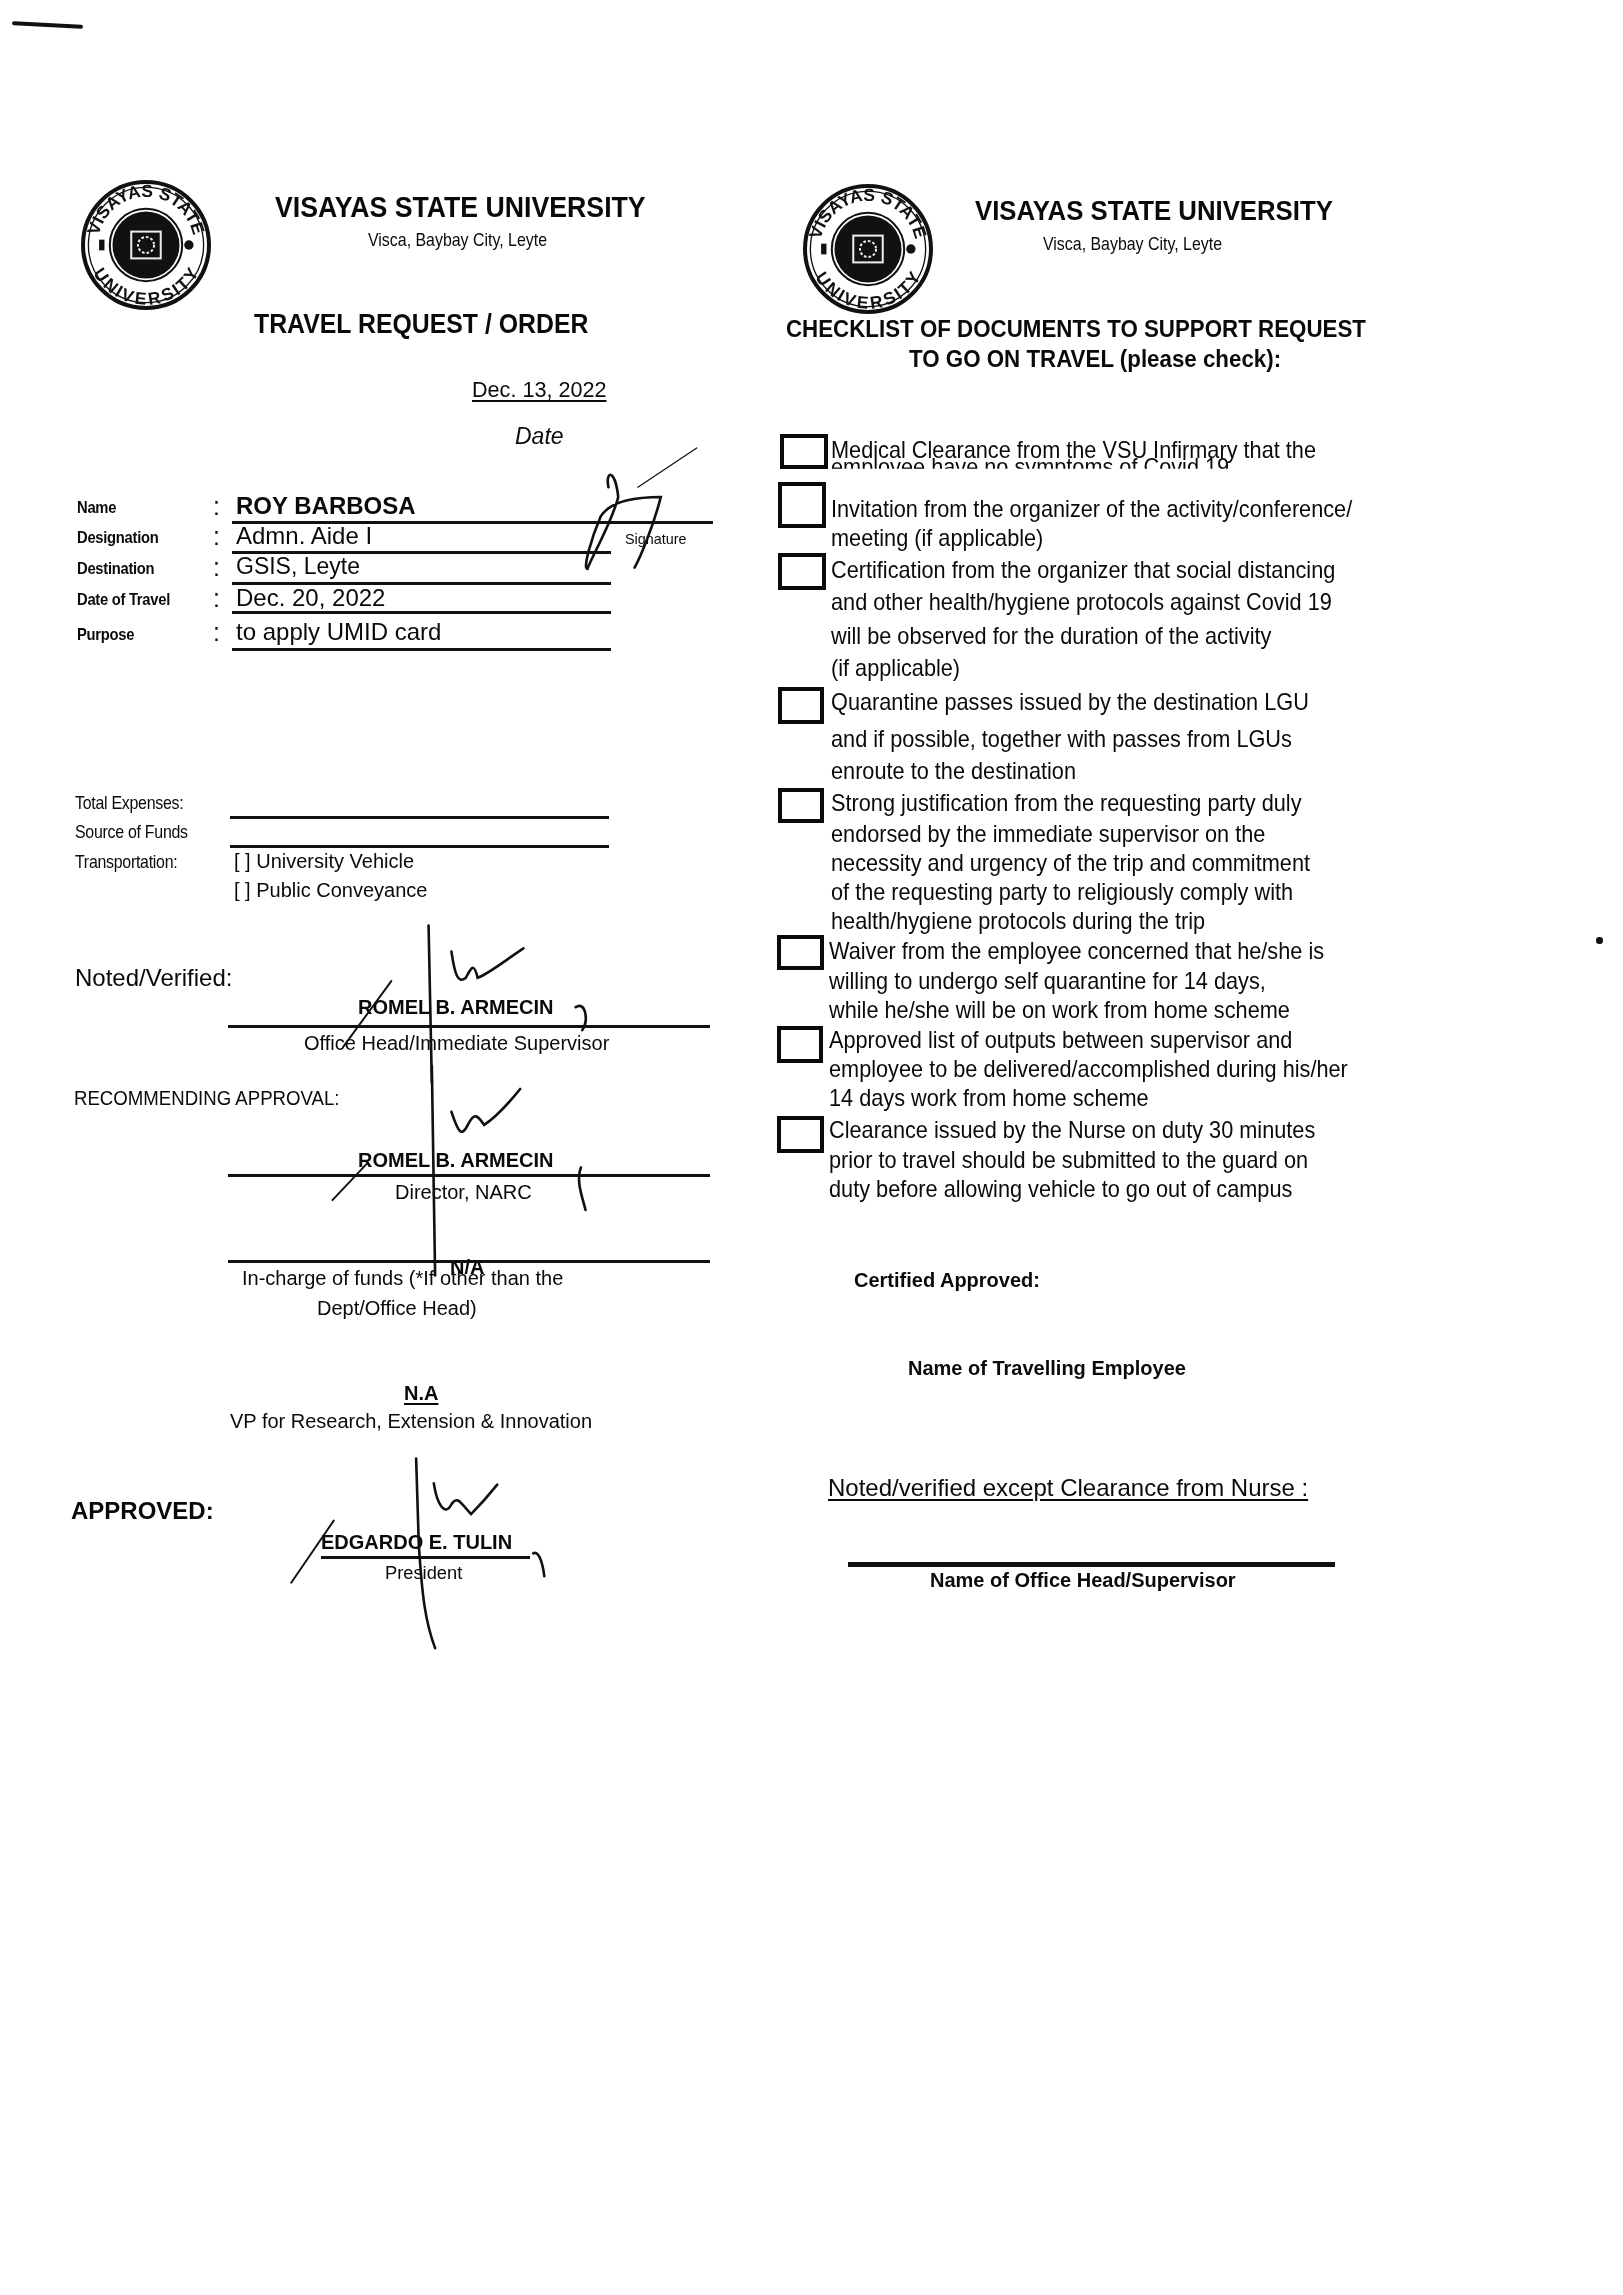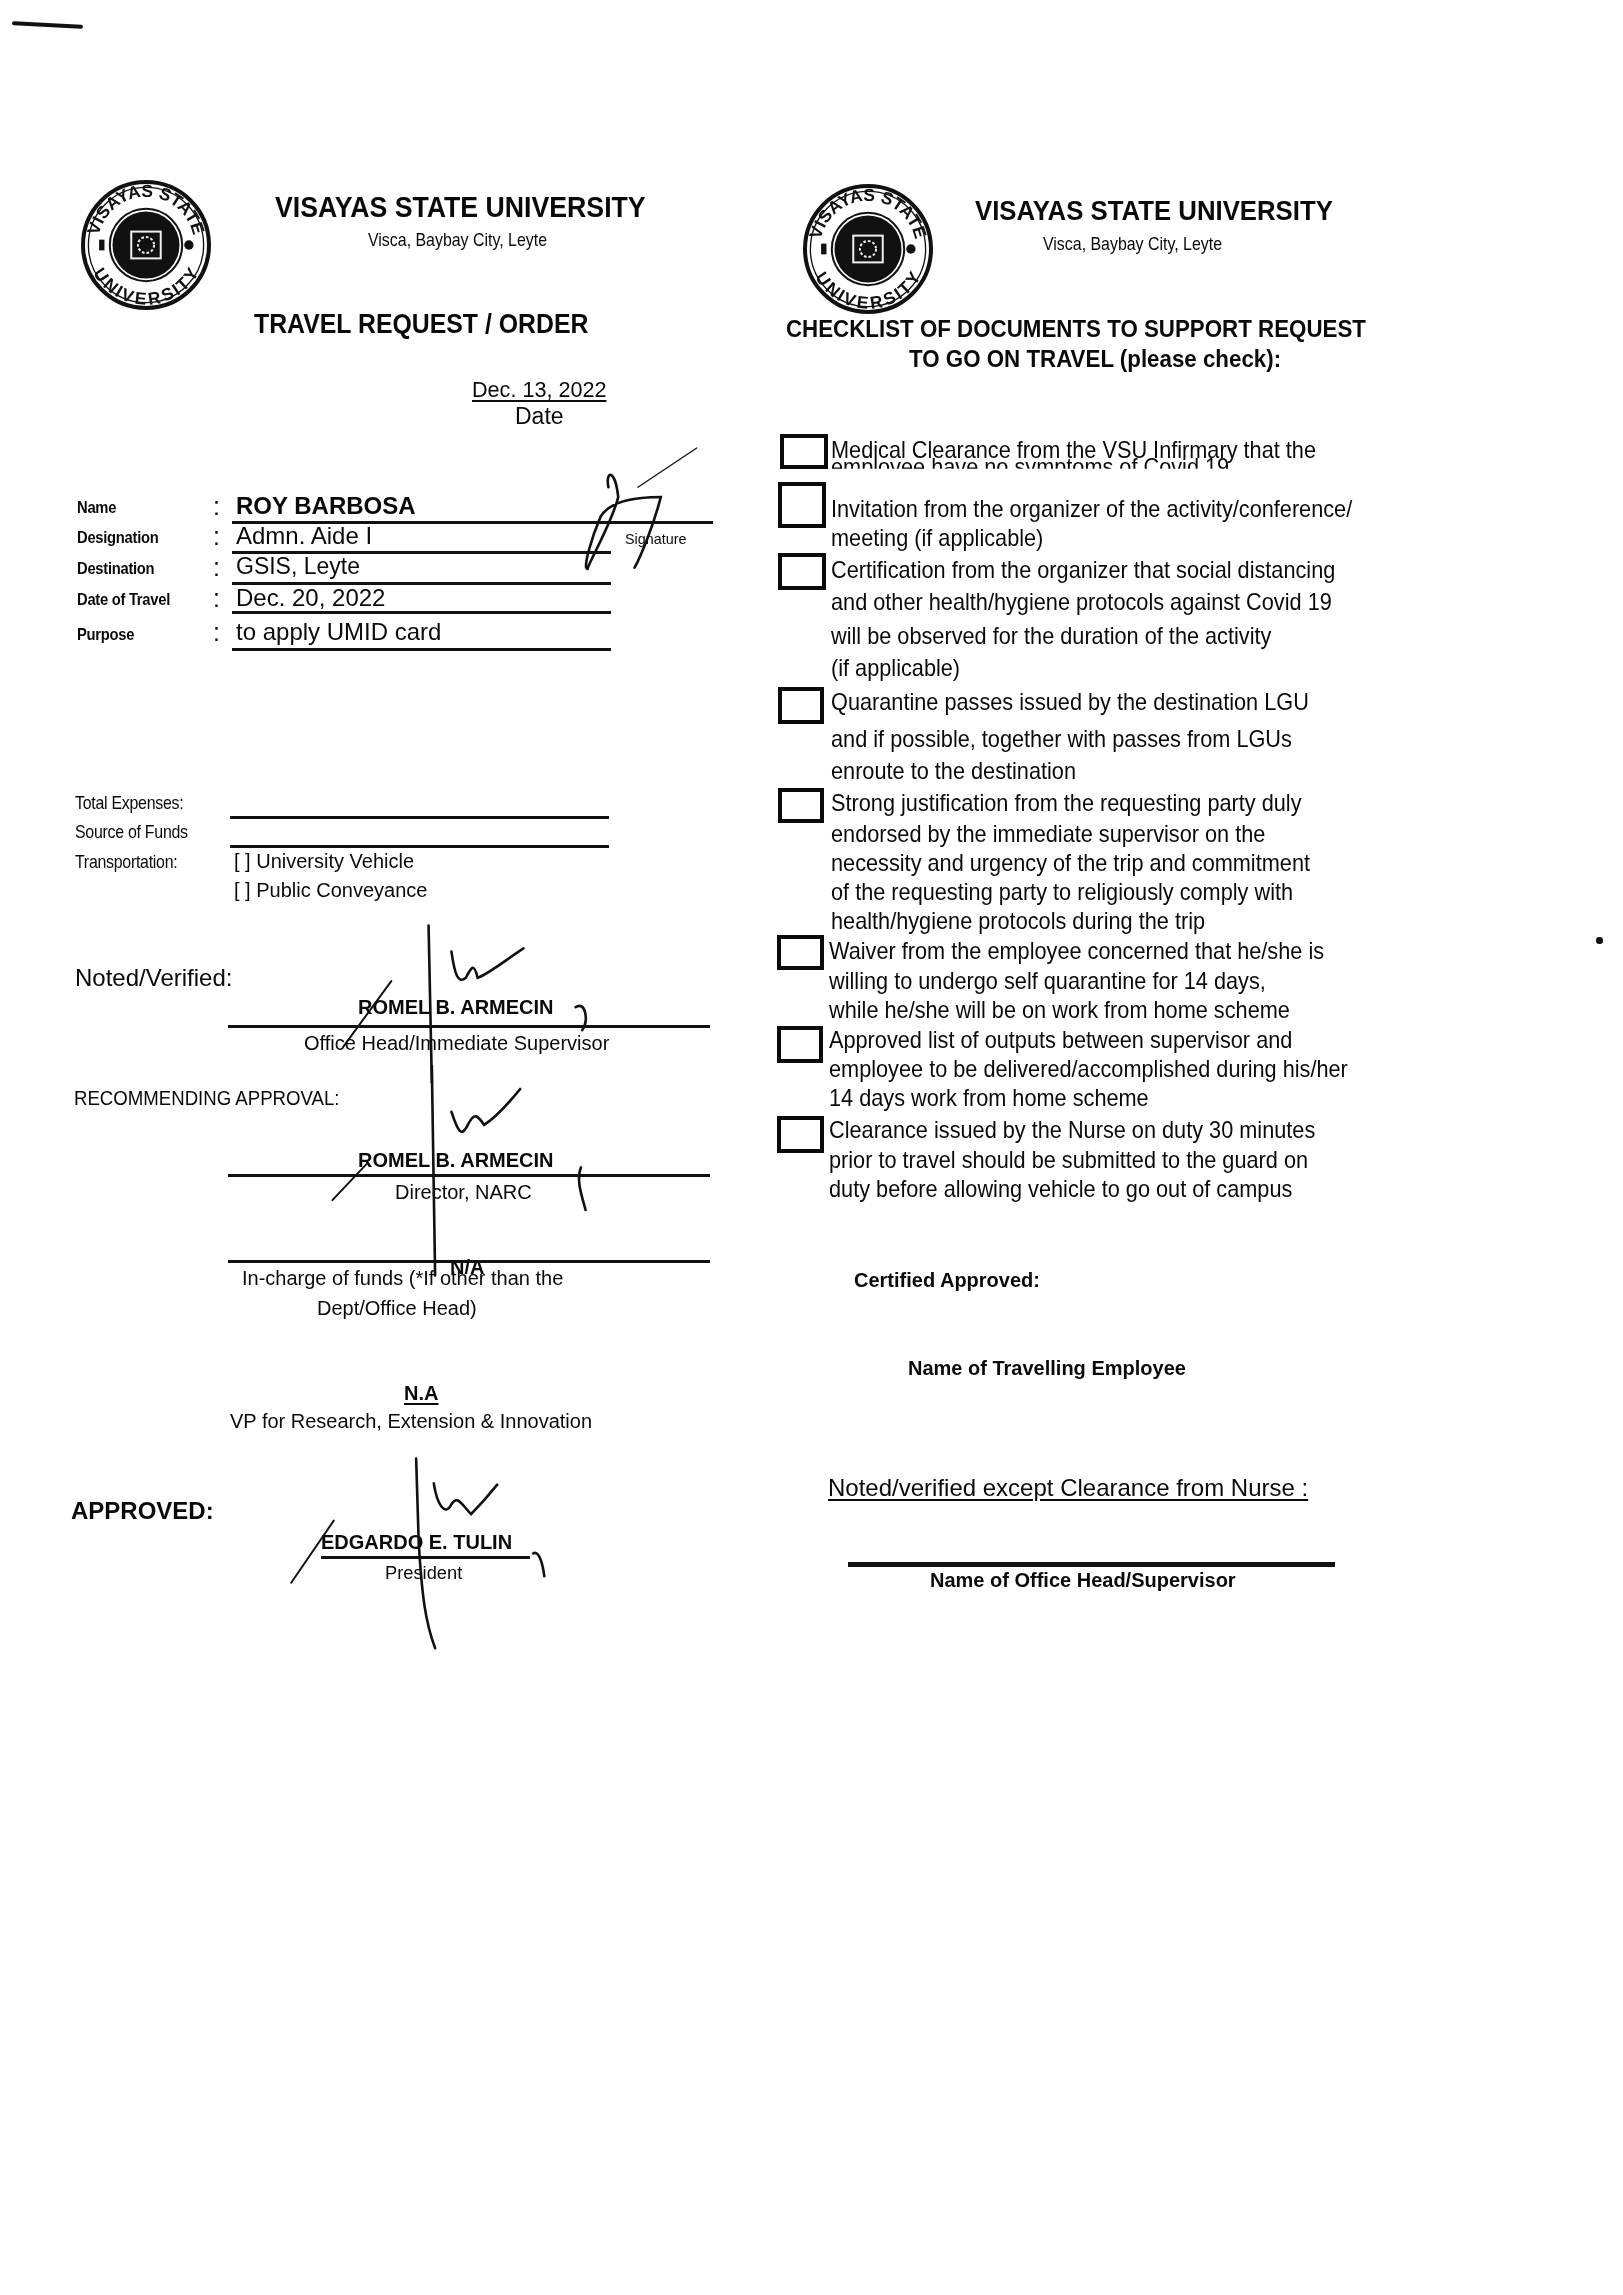--- a/index.html
+++ b/index.html
@@ -42,21 +42,21 @@
   <circle cx="164" cy="100" r="7" fill="#111"></circle>
   <rect x="30" y="92" width="8" height="16" fill="#111"></rect>
 </svg>
 
 <div class="abs b" style="left:275px;top:191px;font-size:29px;transform:scaleX(0.92);transform-origin:left;">VISAYAS STATE UNIVERSITY</div>
 <div class="abs" style="left:368px;top:230px;font-size:17.7px;transform:scaleX(0.9);transform-origin:left;">Visca, Baybay City, Leyte</div>
 
 <div class="abs b" style="left:254px;top:309px;font-size:27px;transform:scaleX(0.92);transform-origin:left;">TRAVEL REQUEST / ORDER</div>
 
 <div class="abs u" style="left:472px;top:377px;font-size:21.6px;">Dec. 13, 2022</div>
-<div class="abs" style="left:515px;top:403px;font-size:23px;">Date</div>
+<div class="abs" style="left:515px;top:423px;font-size:23px;font-style:italic;">Date</div>
 
 <div>
   <div class="abs lab" style="left:77px;top:498px;">Name</div>
   <div class="abs colon" style="left:213px;top:492px;">:</div>
   <div class="abs val b" style="left:236px;top:492px;">ROY BARBOSA</div>
   <div class="hline" style="left:232px;top:521px;width:481px;"></div>
 
   <div class="abs lab" style="left:77px;top:528px;">Designation</div>
   <div class="abs colon" style="left:213px;top:522px;">:</div>
   <div class="abs val" style="left:236px;top:522px;">Admn. Aide I</div>

